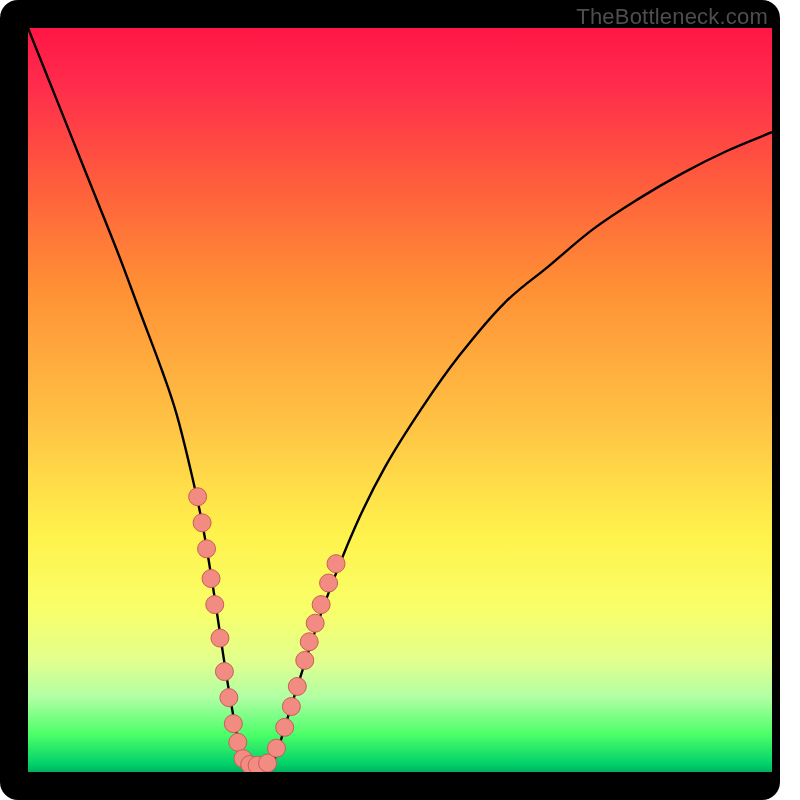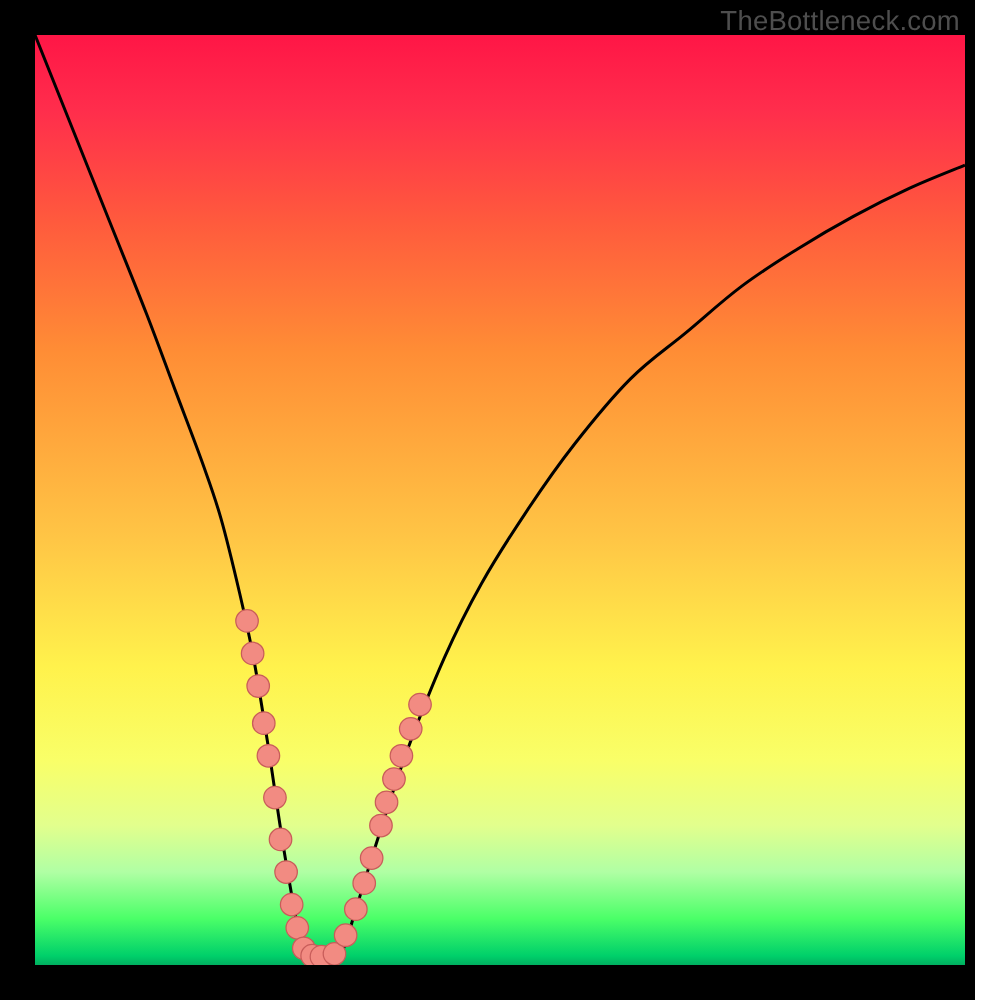--- a/index.html
+++ b/index.html
@@ -9,20 +9,21 @@
     height: 800px;
     overflow: hidden;
     font-family: Arial, Helvetica, sans-serif;
   }
   .frame {
     position: relative;
     width: 780px;
     height: 800px;
     background: #000;
     box-sizing: border-box;
+    border-radius: 18px;
   }
   .plot-area {
     position: absolute;
     left: 28px;
     top: 28px;
     width: 744px;
     height: 744px;
     overflow: hidden;
   }
   .gradient-bg {

